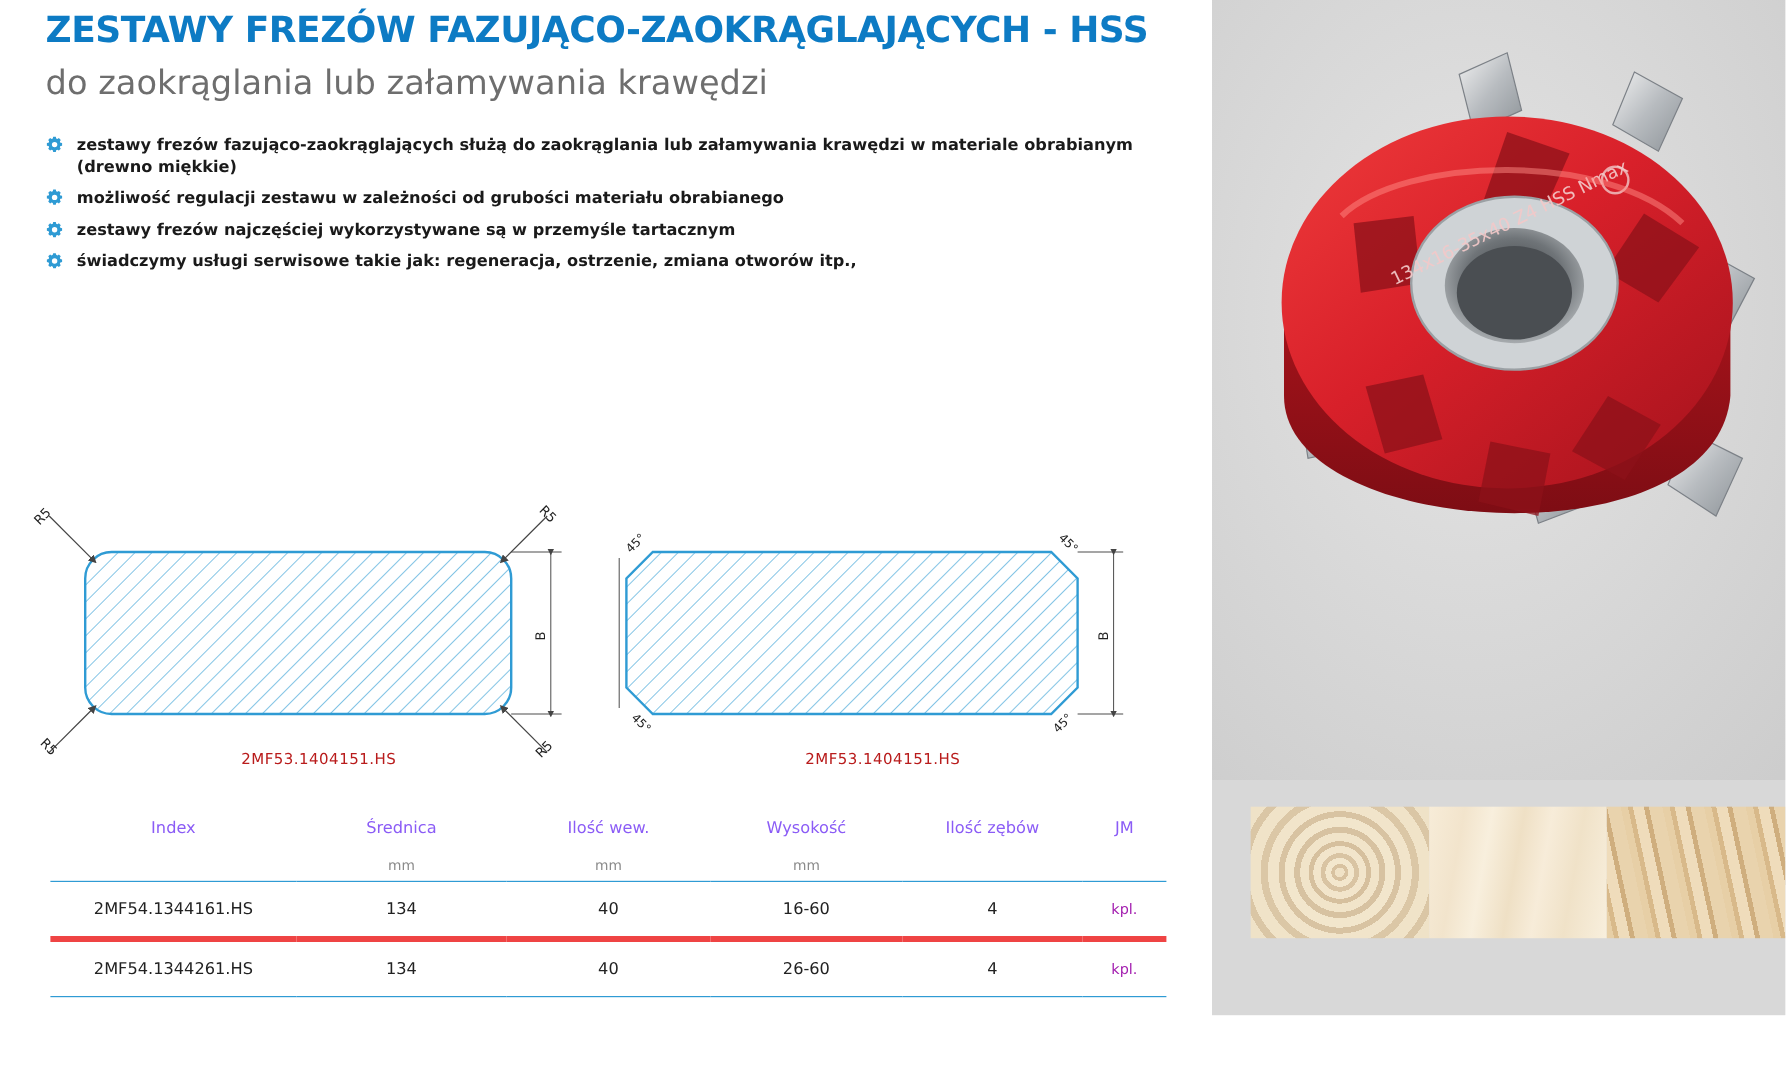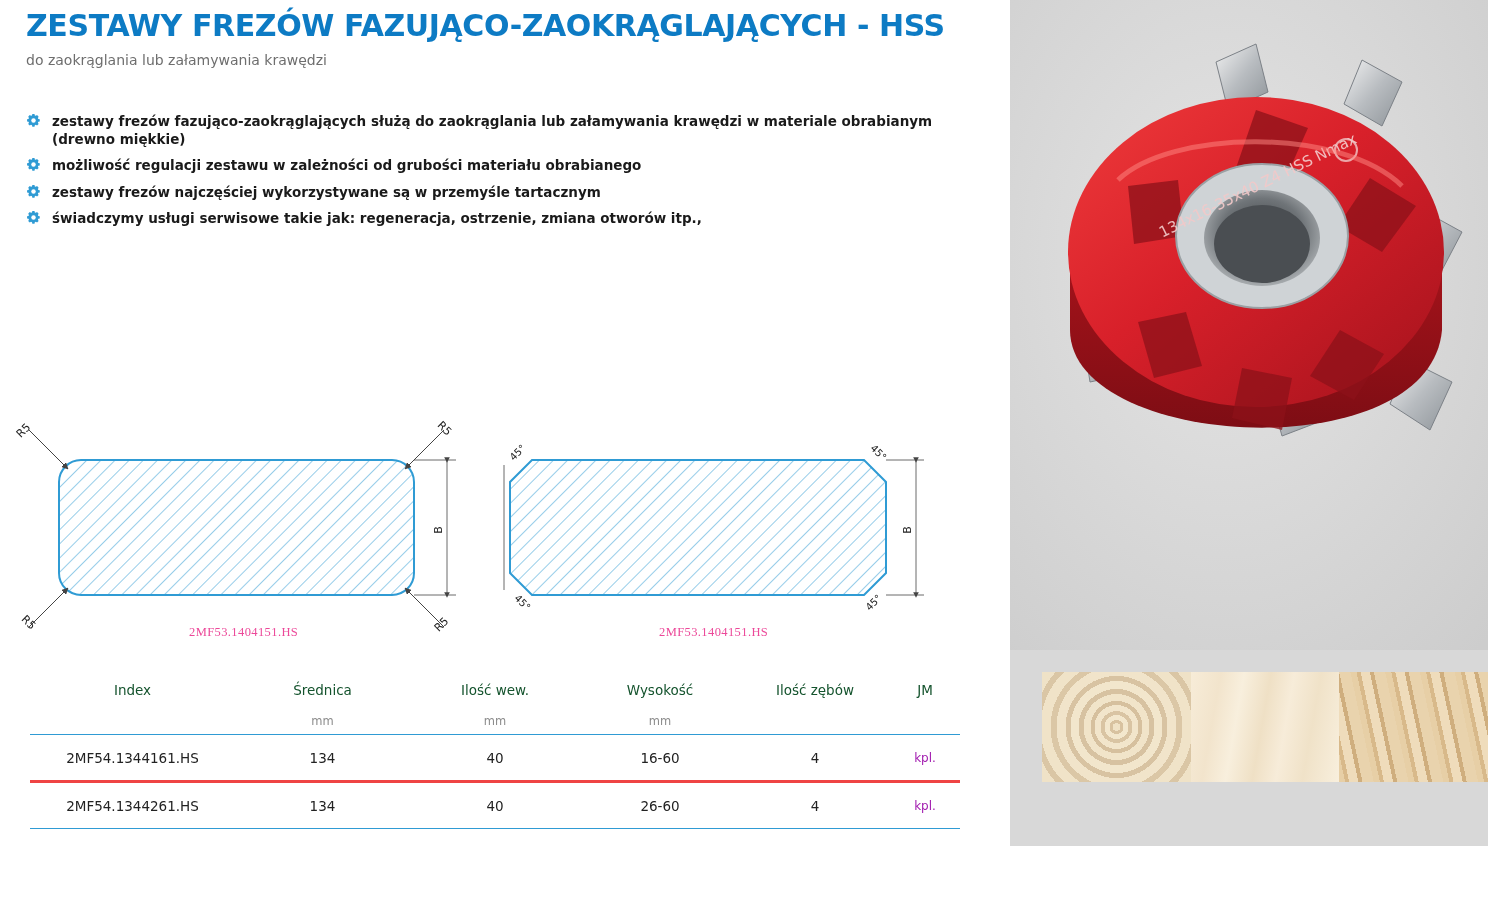--- a/index.html
+++ b/index.html
@@ -6,58 +6,58 @@
   body{
     width:1488px;height:901px;
     background:#ffffff;
     font-family:"DejaVu Sans","Liberation Sans",sans-serif;
     position:relative;
     overflow:hidden;
   }
   .page{position:relative;width:1488px;height:901px;}
 
   
-  .left{position:absolute;left:4px;top:0;width:957px;height:901px;}
+  .left{position:absolute;left:16px;top:0;width:957px;height:901px;}
 
   .title{
     position:absolute;left:22px;top:8px;
     font-size:30px;font-weight:bold;letter-spacing:-0.4px;
     color:#0d7bc4;
     font-family:"DejaVu Sans","Liberation Sans",sans-serif;
   }
   .subtitle{
     position:absolute;left:22px;top:52px;
-    font-size:14px;color:#6e6e6e;font-weight:normal;
+    font-size:28px;color:#6e6e6e;font-weight:normal;
   }
 
   .bullets{position:absolute;left:22px;top:112px;width:965px;}
   .bullet{position:relative;padding-left:26px;margin-bottom:8px;
     font-size:13.5px;font-weight:bold;color:#1a1a1a;line-height:1.35;}
   .bullet .gear{position:absolute;left:0;top:1px;width:15px;height:15px;}
   .bullet .gear svg{display:block;}
 
   
   .drawings{position:absolute;left:0;top:415px;width:1000px;height:230px;}
-  .cap{position:absolute;font-size:12.5px;color:#ec4899;letter-spacing:.4px;font-family:Liberation Serif, serif;}
+  .cap{position:absolute;font-size:12.5px;color:#b91c1c;letter-spacing:.4px;}
   .cap1{left:185px;top:625px;}
   .cap2{left:655px;top:625px;}
 
   
   table.spec{
     position:absolute;left:26px;top:672px;width:930px;
     border-collapse:collapse;
     font-size:13.5px;color:#222;
   }
   table.spec th,table.spec td{
     text-align:center;vertical-align:middle;
-    border-bottom:3px solid #ef4444;
+    border-bottom:5px solid #ef4444;
     padding:0;
   }
   table.spec thead th{
-    height:36px;font-weight:normal;font-size:13.5px;color:#14532d;
+    height:36px;font-weight:normal;font-size:13.5px;color:#8b5cf6;
     border-bottom:none;
   }
   table.spec tr.units td{
     height:26px;font-size:11.5px;color:#8b8b8b;
     border-bottom:1px solid #2f9bd4;
   }
   table.spec tbody td{height:45px;}
   table.spec tbody tr:last-child td{border-bottom:1px solid #2f9bd4;}
   table.spec td.jm{font-size:12px;color:#a21caf;}
   .col-index{width:205px;}

